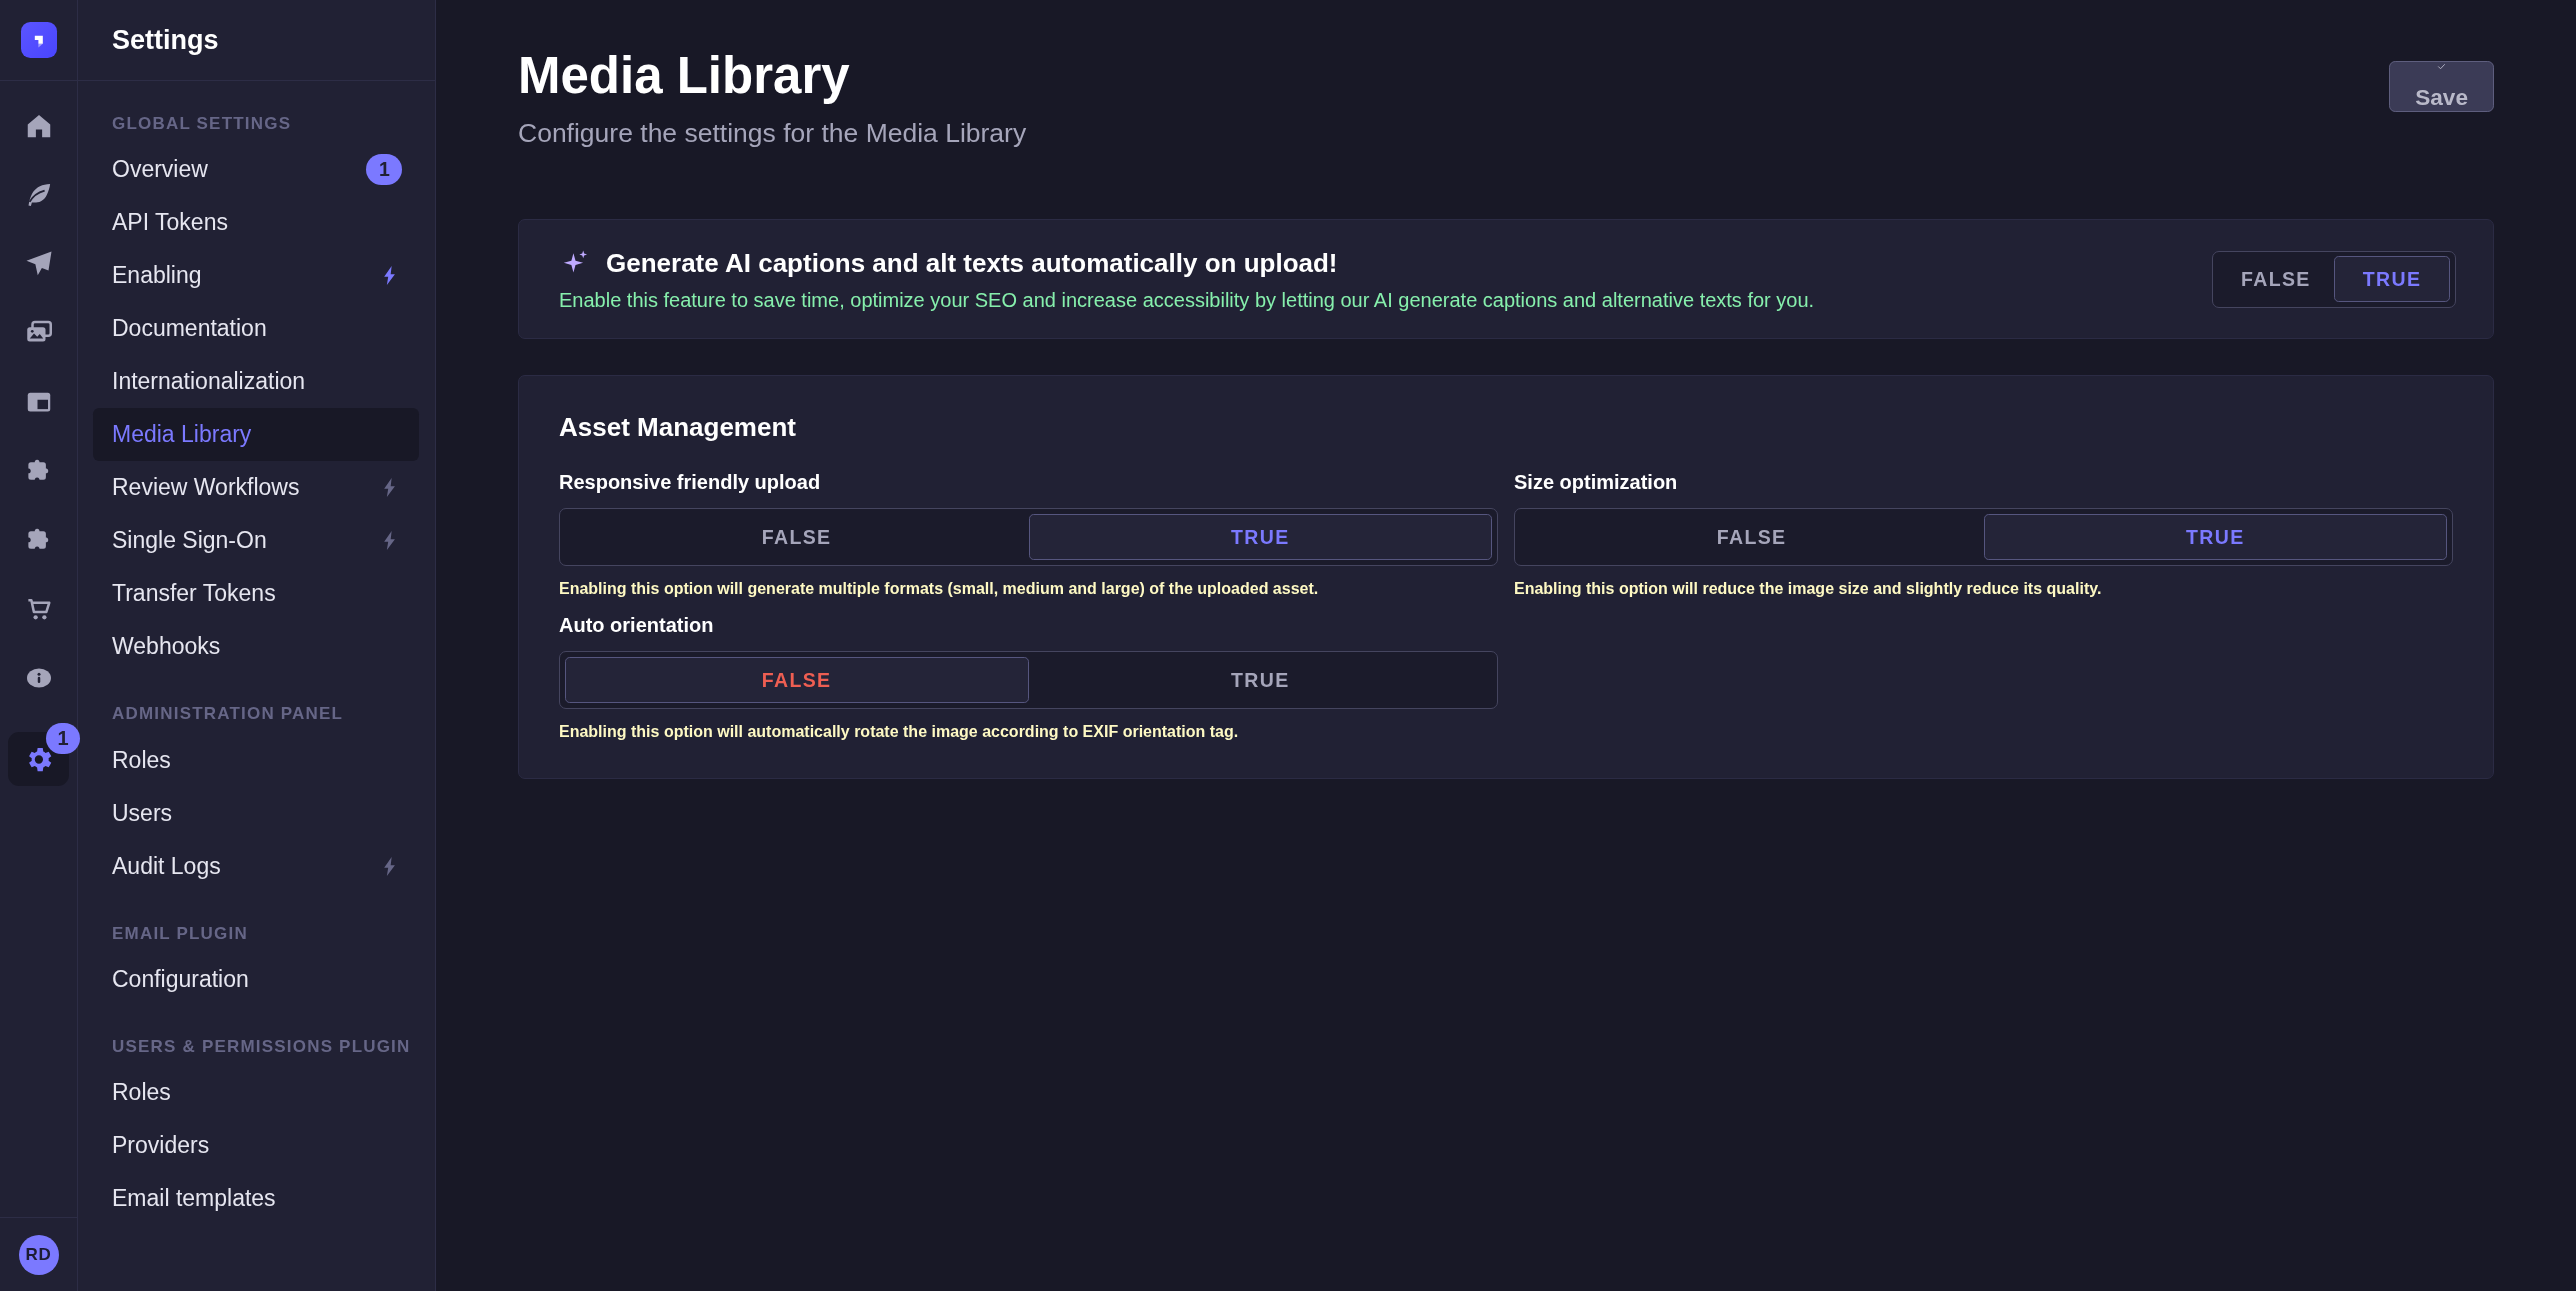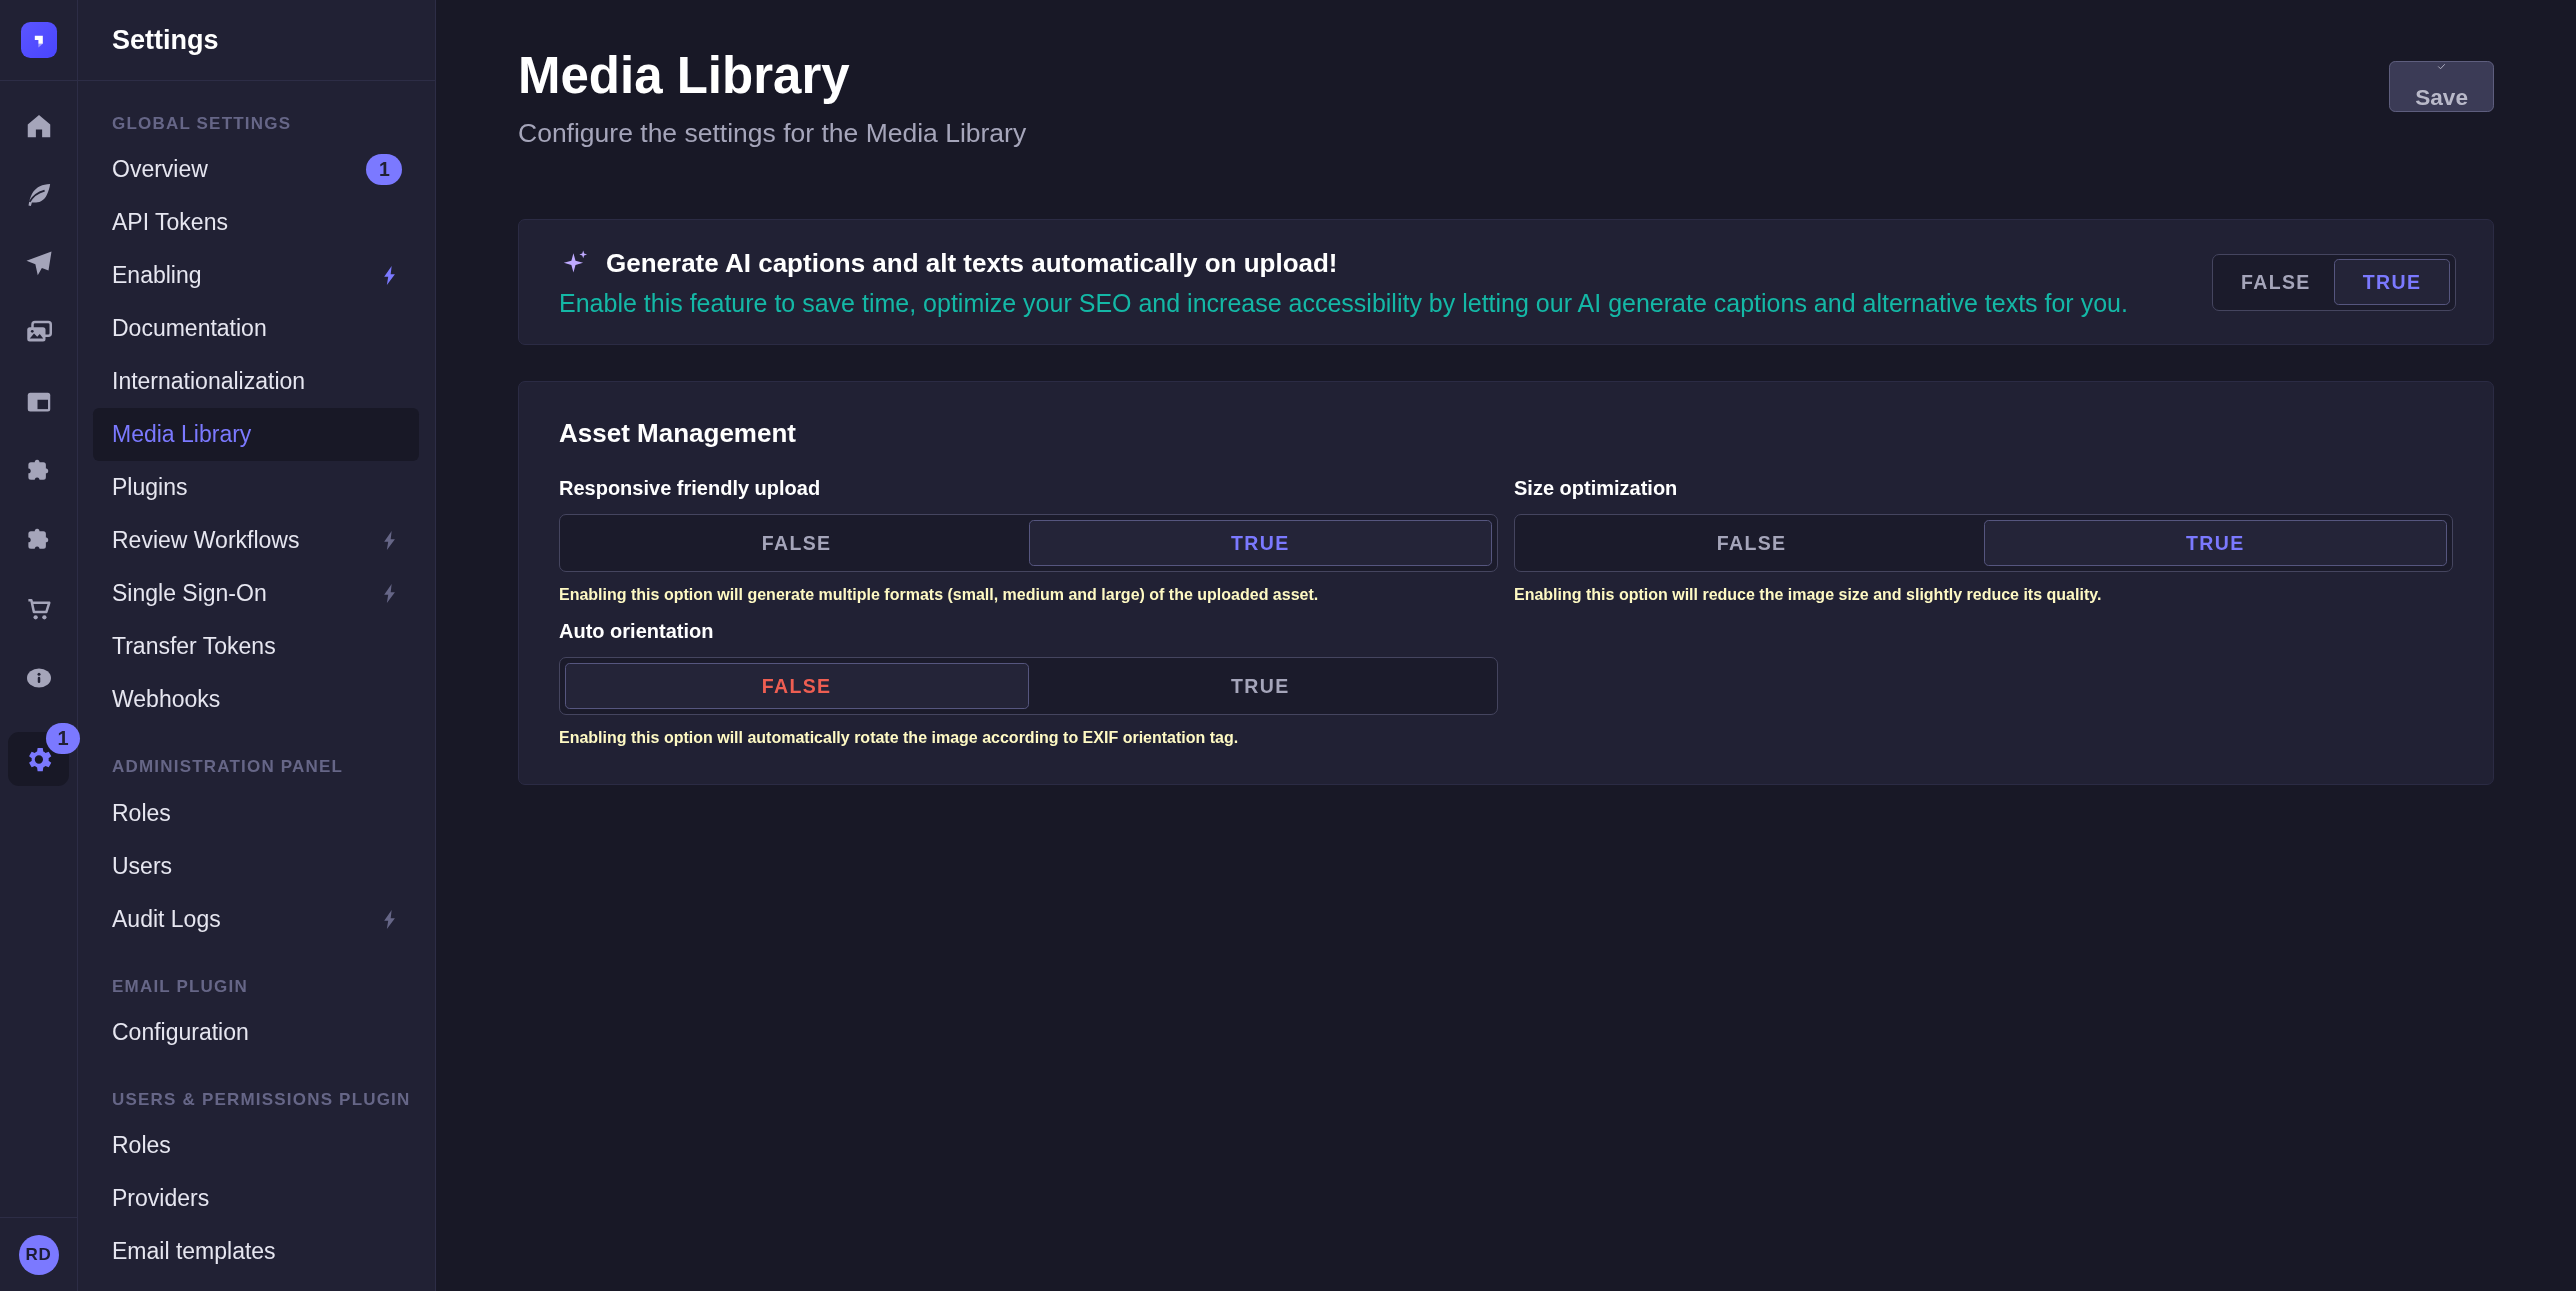--- a/index.html
+++ b/index.html
@@ -128,21 +128,21 @@
   }
   .banner {
     margin-top: 70px;
     padding: 26.5px 37px 26.5px 40px;
     display: flex; align-items: center; justify-content: space-between; gap: 31px;
     min-height: 120px;
   }
   .banner-head { display: flex; align-items: center; gap: 14px; }
   .sparkle { width: 33px; height: 33px; color: #bfaaff; flex: none; }
   .banner-title { font-size: 26px; font-weight: 700; color: #ffffff; }
-  .banner-desc { margin-top: 9px; font-size: 25px; color: #14b8a6; }
+  .banner-desc { margin-top: 9px; font-size: 20px; color: #86efac; }
 
   
   .bool {
     display: flex; padding: 4.7px;
     background: #1b1b2b; border: 0.8px solid #45455f; border-radius: 7px;
     height: 58px;
   }
   .bool.compact { width: 244px; height: 57px; flex: none; }
   .seg {
     flex: 1; border: 0.8px solid transparent; border-radius: 4.7px;
@@ -270,23 +270,20 @@
       <div class="nav-item">
         <span>Documentation</span>
       </div>
       <div class="nav-item">
         <span>Internationalization</span>
       </div>
       <div class="nav-item active">
         <span>Media Library</span>
       </div>
       <div class="nav-item">
-        <span>Plugins</span>
-      </div>
-      <div class="nav-item">
         <span>Review Workflows</span>
         <svg class="bolt gray" viewBox="0 0 24 24" fill="currentColor">
             <path d="M13.2 2 5.4 13.4h4.2L8.2 22l8.4-11.4h-4.4z"></path>
           </svg>
       </div>
       <div class="nav-item">
         <span>Single Sign-On</span>
         <svg class="bolt gray" viewBox="0 0 24 24" fill="currentColor">
             <path d="M13.2 2 5.4 13.4h4.2L8.2 22l8.4-11.4h-4.4z"></path>
           </svg>

